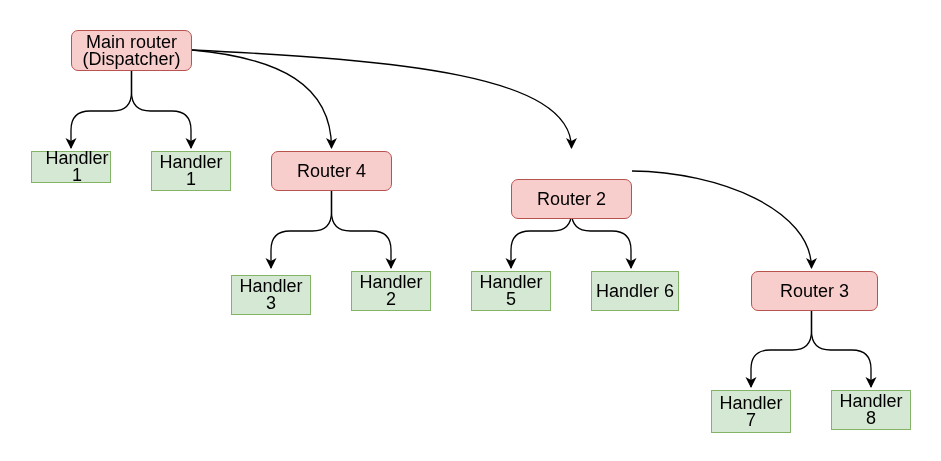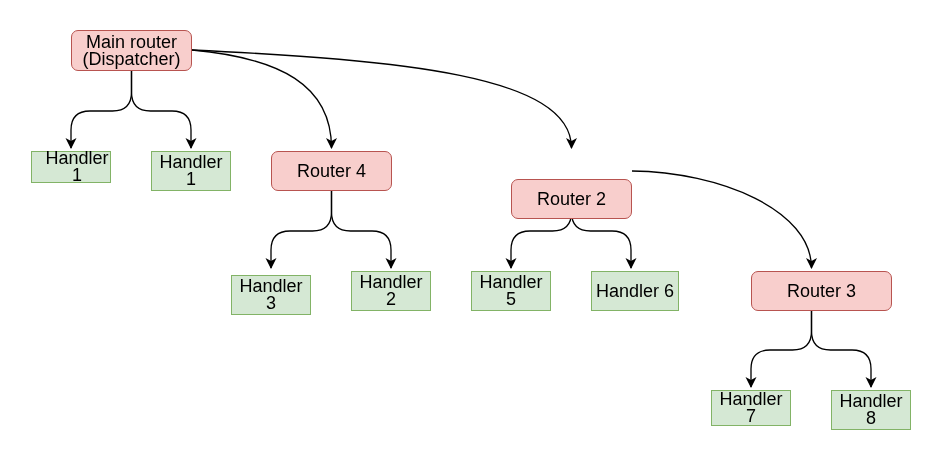--- a/index.html
+++ b/index.html
@@ -96,25 +96,25 @@
   </div>
 
   <div class="node handler" style="left:471px; top:271px; width:80px; height:40px;text-align:center;">
     <span class="label">Handler 5</span>
   </div>
 
   <div class="node handler" style="left:591px; top:271px; width:88px; height:40px;">
     <span class="label">Handler 6</span>
   </div>
 
-  <div class="node router" style="left:751px; top:271px; width:141px; height:40px;align-items:center;">
+  <div class="node router" style="left:751px; top:271px; width:127px; height:40px;align-items:center;">
     <span class="label">Router 3</span>
   </div>
 
-  <div class="node handler" style="left:711px; top:390px; width:80px; height:36px;">
+  <div class="node handler" style="left:711px; top:390px; width:80px; height:43px;">
     <span class="label">Handler 7</span>
   </div>
 
   <div class="node handler" style="left:831px; top:390px; width:80px; height:40px;">
     <span class="label">Handler 8</span>
   </div>
 
 </div>
 
 </body></html>

